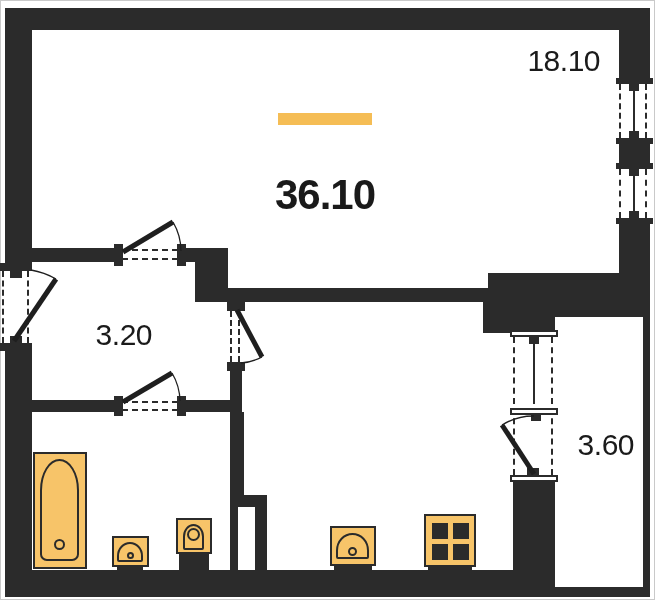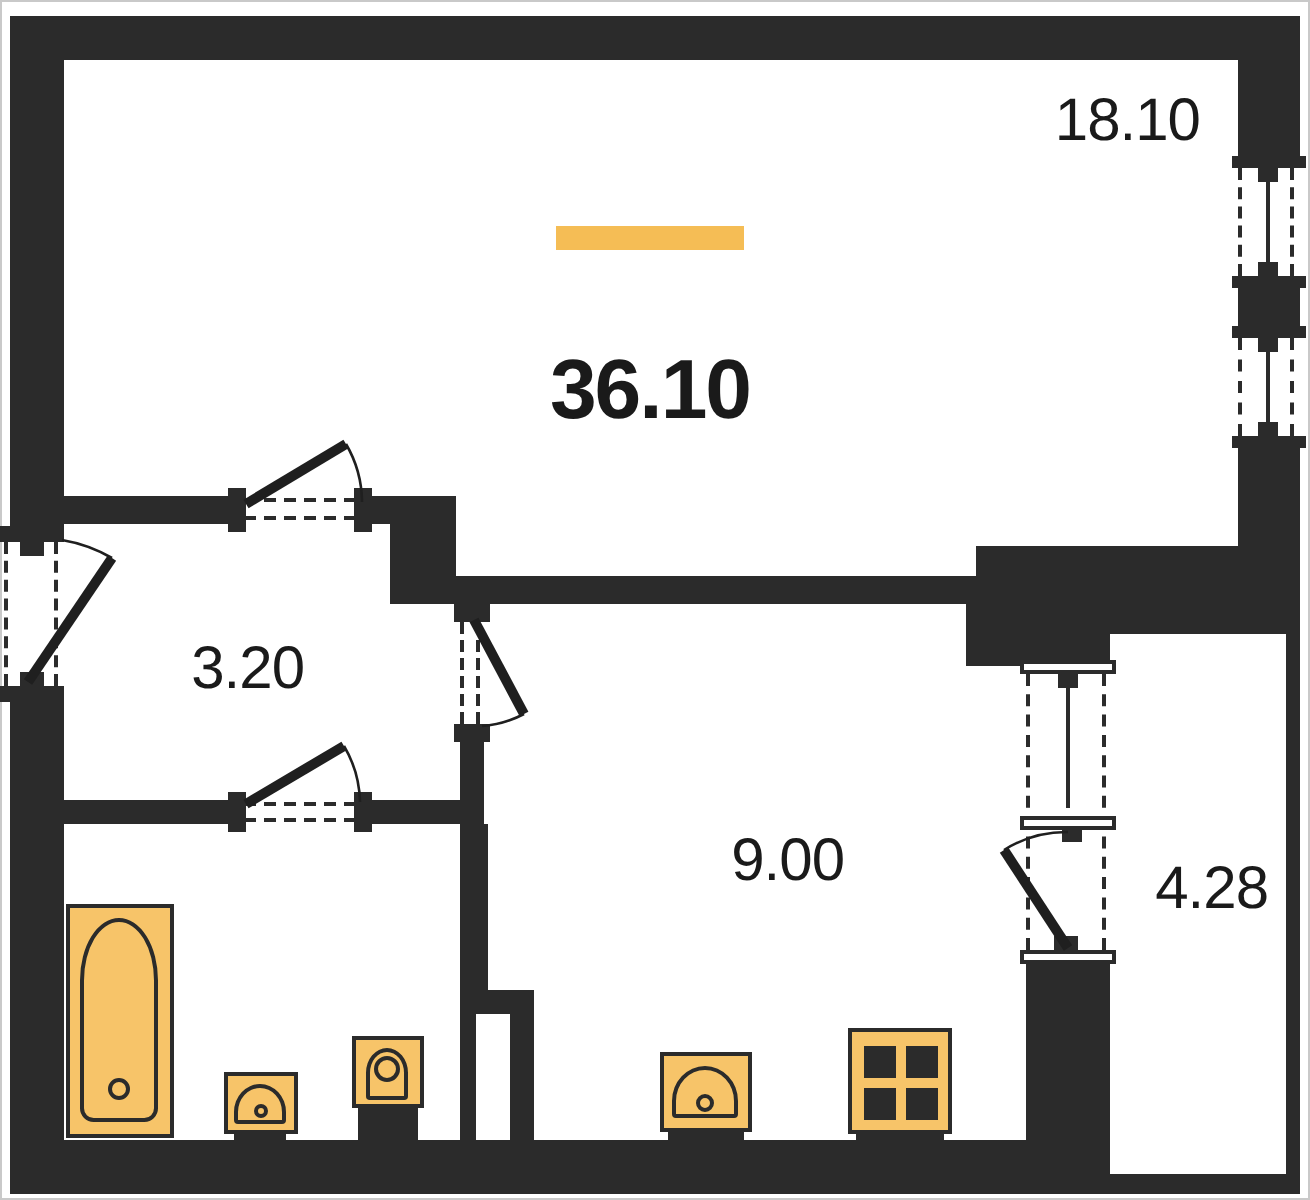--- a/index.html
+++ b/index.html
@@ -189,17 +189,16 @@
   <div class="fx-base" style="left:428px;top:567px;width:44px;height:6px;"></div>
 
   <div class="accent-bar" style="left:278px;top:113px;width:94px;height:12px;"></div>
   <div class="label-total" style="left:255px;top:147px;width:140px;margin-top:27px;">36.10</div>
 
   <div class="label" style="left:520px;top:45px;width:80px;">18.10</div>
 
   <div class="label" style="left:82px;top:319px;width:70px;">3.20</div>
 
 
-  <div class="label" style="left:352px;top:415px;width:70px;">9.00</div>
-
-  <div class="label" style="left:562px;top:429px;width:72px;">4.28</div>
+
+  <div class="label" style="left:562px;top:429px;width:72px;">3.60</div>
 
 </div>
 
 </body></html>

